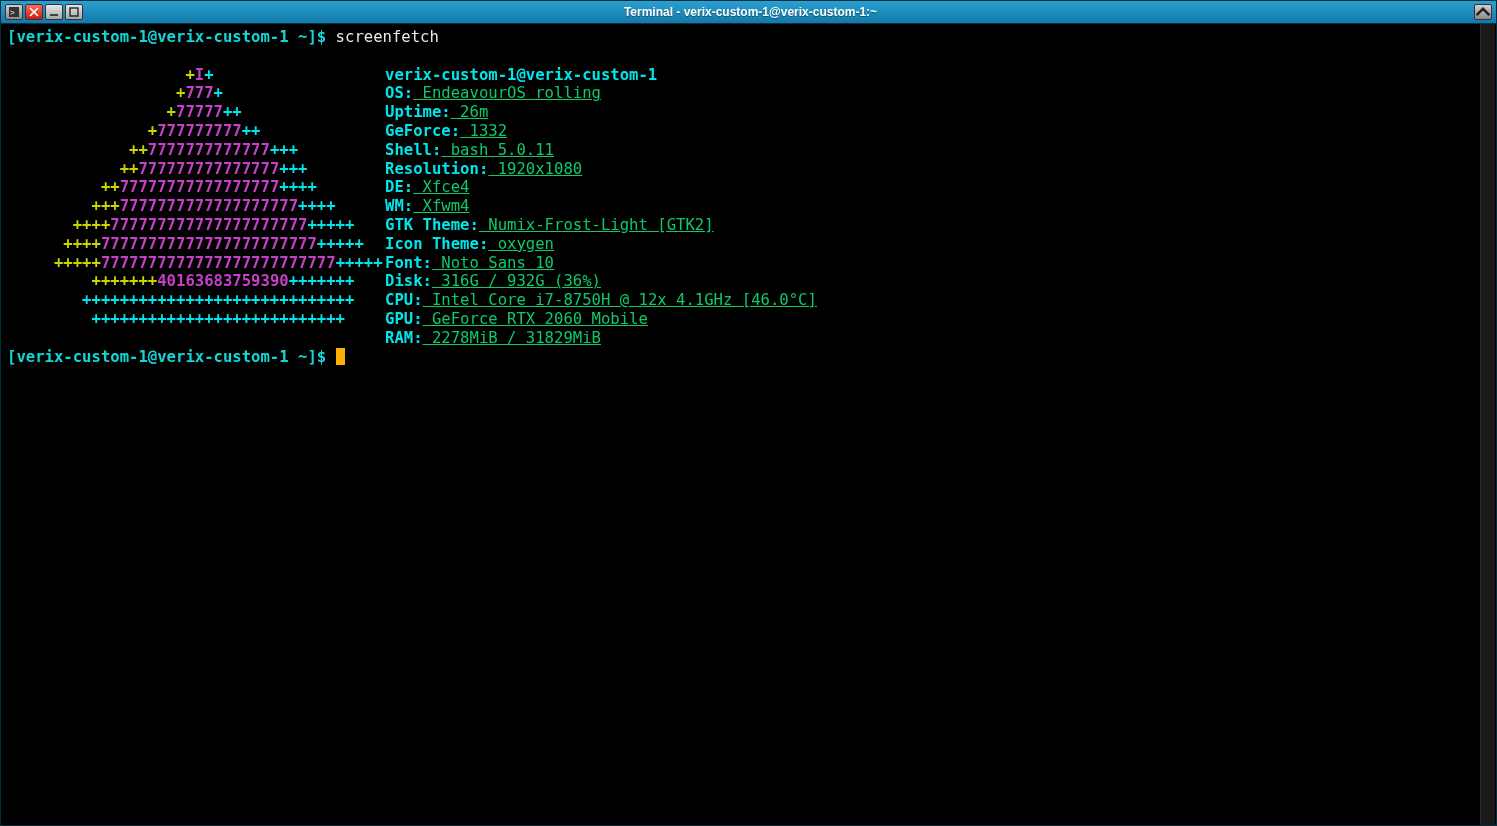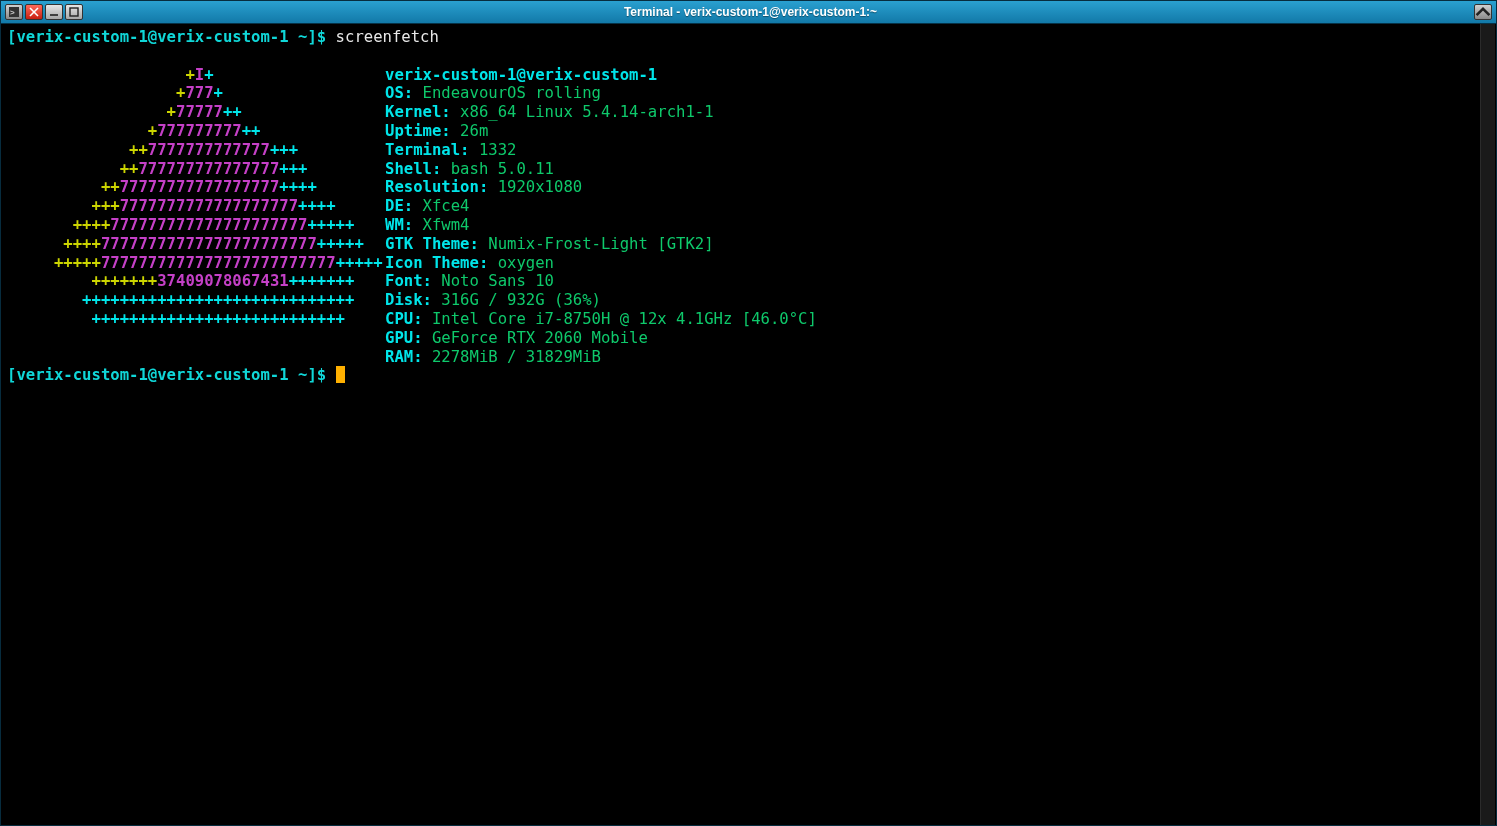--- a/index.html
+++ b/index.html
@@ -54,21 +54,21 @@
     flex:1;overflow:hidden;position:relative;
     font-family:"DejaVu Sans Mono","Liberation Mono",Menlo,Consolas,monospace;
     font-size:15.6px;line-height:18.8px;color:var(--term-fg);
     background:var(--term-bg);
     padding:4px 6px 18px 6px;
   }
   .terminal .row{white-space:pre;}
   .scroll{position:absolute;right:1px;top:0;bottom:0;width:14px;background:#1a1a1a;border-left:1px solid #2b2b2b;}
   .c-cyan{color:var(--cyan);}
   .c-bcyan{color:var(--bright-cyan);}
-  .c-green{color:var(--green);}
+  .c-green{color:var(--green);text-decoration:underline;}
   .c-yellow{color:var(--yellow);}
   .c-magenta{color:var(--magenta);}
   .c-white{color:var(--white);}
   .bold{font-weight:bold;}
   .cursor{
     display:inline-block;width:9px;height:17px;background:var(--orange);
     vertical-align:-3px;
   }
   
   .sf{display:flex;}
@@ -130,31 +130,30 @@
           <div class="row logo-line"><span>                  </span><span class="c-yellow bold">+</span><span class="c-magenta bold">777</span><span class="c-bcyan bold">+</span></div>
           <div class="row logo-line"><span>                 </span><span class="c-yellow bold">+</span><span class="c-magenta bold">77777</span><span class="c-bcyan bold">++</span></div>
           <div class="row logo-line"><span>               </span><span class="c-yellow bold">+</span><span class="c-magenta bold">777777777</span><span class="c-bcyan bold">++</span></div>
           <div class="row logo-line"><span>             </span><span class="c-yellow bold">++</span><span class="c-magenta bold">7777777777777</span><span class="c-bcyan bold">+++</span></div>
           <div class="row logo-line"><span>            </span><span class="c-yellow bold">++</span><span class="c-magenta bold">777777777777777</span><span class="c-bcyan bold">+++</span></div>
           <div class="row logo-line"><span>          </span><span class="c-yellow bold">++</span><span class="c-magenta bold">77777777777777777</span><span class="c-bcyan bold">++++</span></div>
           <div class="row logo-line"><span>         </span><span class="c-yellow bold">+++</span><span class="c-magenta bold">7777777777777777777</span><span class="c-bcyan bold">++++</span></div>
           <div class="row logo-line"><span>       </span><span class="c-yellow bold">++++</span><span class="c-magenta bold">777777777777777777777</span><span class="c-bcyan bold">+++++</span></div>
           <div class="row logo-line"><span>      </span><span class="c-yellow bold">++++</span><span class="c-magenta bold">77777777777777777777777</span><span class="c-bcyan bold">+++++</span></div>
           <div class="row logo-line"><span>     </span><span class="c-yellow bold">+++++</span><span class="c-magenta bold">7777777777777777777777777</span><span class="c-bcyan bold">+++++</span></div>
-          <div class="row logo-line"><span>         </span><span class="c-yellow bold">+++++++</span><span class="c-magenta bold">37409078067431</span><span class="c-bcyan bold">+++++++</span></div>
+          <div class="row logo-line"><span>         </span><span class="c-yellow bold">+++++++</span><span class="c-magenta bold">40163683759390</span><span class="c-bcyan bold">+++++++</span></div>
           <div class="row logo-line"><span>        </span><span class="c-bcyan bold">+++++++++++++++++++++++++++++</span></div>
           <div class="row logo-line"><span>         </span><span class="c-bcyan bold">+++++++++++++++++++++++++++</span></div>
         </div>
       <div class="sf-info">
         <div class="row"><span class="c-bcyan bold">verix-custom-1@verix-custom-1</span></div>
         <div id="info-rows">
             <div class="row"><span class="c-bcyan bold">OS:</span><span class="c-green"> EndeavourOS rolling</span></div>
-            <div class="row"><span class="c-bcyan bold">Kernel:</span><span class="c-green"> x86_64 Linux 5.4.14-arch1-1</span></div>
             <div class="row"><span class="c-bcyan bold">Uptime:</span><span class="c-green"> 26m</span></div>
-            <div class="row"><span class="c-bcyan bold">Terminal:</span><span class="c-green"> 1332</span></div>
+            <div class="row"><span class="c-bcyan bold">GeForce:</span><span class="c-green"> 1332</span></div>
             <div class="row"><span class="c-bcyan bold">Shell:</span><span class="c-green"> bash 5.0.11</span></div>
             <div class="row"><span class="c-bcyan bold">Resolution:</span><span class="c-green"> 1920x1080</span></div>
             <div class="row"><span class="c-bcyan bold">DE:</span><span class="c-green"> Xfce4</span></div>
             <div class="row"><span class="c-bcyan bold">WM:</span><span class="c-green"> Xfwm4</span></div>
             <div class="row"><span class="c-bcyan bold">GTK Theme:</span><span class="c-green"> Numix-Frost-Light [GTK2]</span></div>
             <div class="row"><span class="c-bcyan bold">Icon Theme:</span><span class="c-green"> oxygen</span></div>
             <div class="row"><span class="c-bcyan bold">Font:</span><span class="c-green"> Noto Sans 10</span></div>
             <div class="row"><span class="c-bcyan bold">Disk:</span><span class="c-green"> 316G / 932G (36%)</span></div>
             <div class="row"><span class="c-bcyan bold">CPU:</span><span class="c-green"> Intel Core i7-8750H @ 12x 4.1GHz [46.0°C]</span></div>
             <div class="row"><span class="c-bcyan bold">GPU:</span><span class="c-green"> GeForce RTX 2060 Mobile</span></div>

